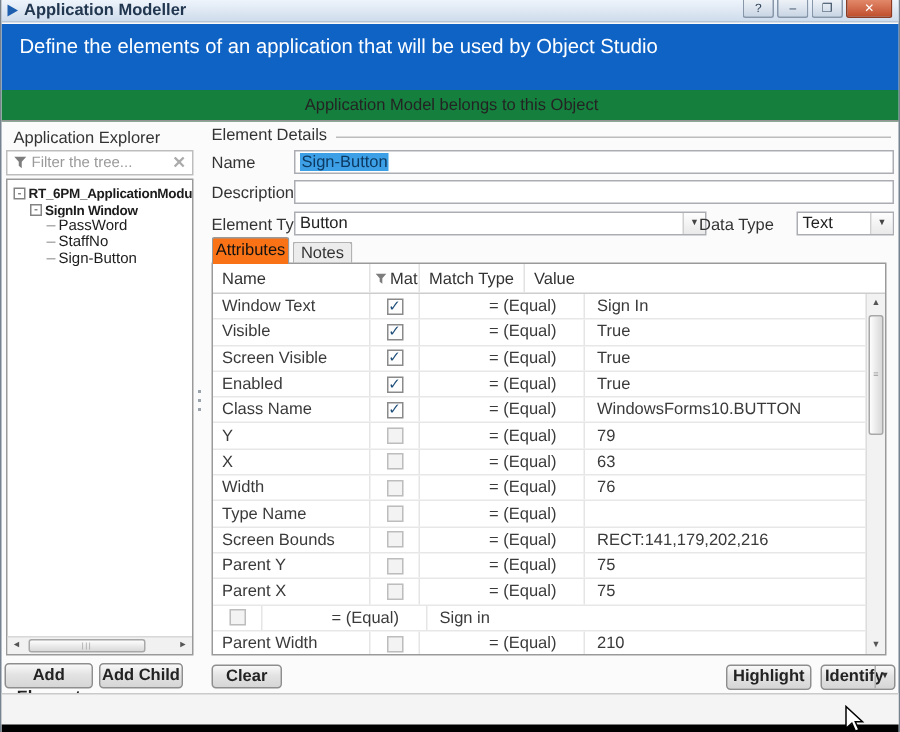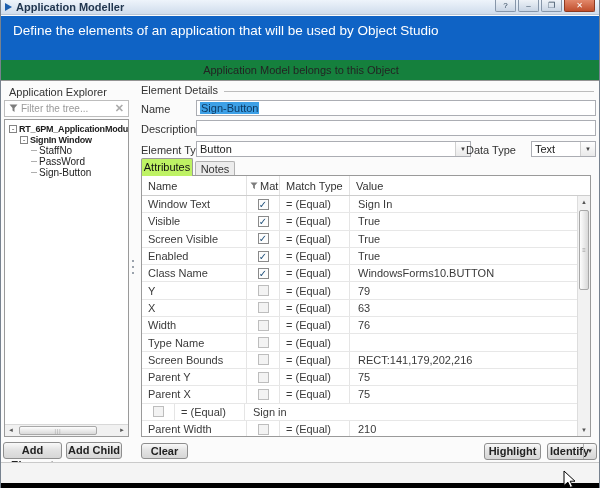--- a/index.html
+++ b/index.html
@@ -67,21 +67,21 @@
   .inp { position:absolute; background:#fff; border:1px solid #abadb3; height:16px; font-size:11px;
          color:#222; display:flex; align-items:center; padding-left:3px; }
   .sel-text { position:absolute; left:3px; top:1px; font-size:11px; color:#222; }
   .sel-arrow { position:absolute; right:0; top:0; bottom:0; width:15px; border-left:1px solid #d0d0d0;
                background:linear-gradient(#fefefe,#e9e9e9); color:#444; font-size:6px; text-align:center;
                line-height:14px; }
   .selected-text { background:#3da0e6; color:#0d3a63; padding:0 1px; }
 
   
   .tab { position:absolute; font-size:11px; text-align:center; }
-  .tab.active { left:140px; top:158px; width:52px; height:18px; background:#bef264;
+  .tab.active { left:140px; top:158px; width:52px; height:18px; background:#f97316;
                 border:1px solid #9a9a9a; border-bottom:none; line-height:17px; z-index:3;
                 border-radius:2px 2px 0 0; color:#111; }
   .tab.idle { left:194px; top:161px; width:40px; height:15px; background:#ececec;
               border:1px solid #b2b2b2; border-bottom:none; line-height:14px; color:#333;
               border-radius:2px 2px 0 0; }
 
   
   .table { position:absolute; left:140px; top:175px; width:450px; height:262px; background:#fff;
            border:1px solid #9a9a9a; z-index:2; }
   .t-head { position:absolute; left:0; top:0; right:0; height:20px; border-bottom:1px solid #cdcdcd;
@@ -89,21 +89,21 @@
   .hc { height:100%; display:flex; align-items:center; border-right:1px solid #e2e2e2;
         padding-left:6px; overflow:hidden; white-space:nowrap; }
   .hc.n { width:105px; } .hc.c { width:33px; padding-left:3px; } .hc.m { width:70px; } .hc.v { flex:1; border-right:none; }
   .t-body { position:absolute; left:0; top:20px; right:13px; bottom:0; overflow:hidden; }
   .t-row { display:flex; height:17.3px; border-bottom:1px solid #e7e7e7; font-size:11px; color:#3a3a3a;
            align-items:center; }
   .td { height:100%; display:flex; align-items:center; border-right:1px solid #e5e5e5; overflow:hidden;
         white-space:nowrap; }
   .td.t-name { width:105px; padding-left:6px; }
   .td.t-cb { width:33px; justify-content:center; }
-  .td.t-match { width:70px; padding-left:6px; }
+  .td.t-match { width:70px; padding-left:6px;margin-left:40px; }
   .td.t-value { flex:1; border-right:none; padding-left:8px; }
   .cb { width:11px; height:11px; border:1px solid #8a8a8a; background:#fdfdfd; font-size:10px;
         line-height:9px; text-align:center; color:#1f4f7a; }
   .cb.off { background:#f3f3f3; border-color:#bdbdbd; }
   .vscroll { position:absolute; top:20px; right:0; bottom:0; width:13px; background:#f2f2f2;
              border-left:1px solid #dddddd; }
   .vs-arrow { position:absolute; left:0; right:0; height:12px; font-size:6px; color:#555;
               text-align:center; line-height:12px; }
   .vs-arrow.up { top:0; } .vs-arrow.down { bottom:0; }
   .vs-thumb { position:absolute; left:1px; right:1px; top:14px; height:80px;
@@ -167,25 +167,25 @@
         <div class="tree-item" style="padding-left: 4px;">
           <span class="expander">-</span>
           <span class="tree-label b">RT_6PM_ApplicationModuler</span>
         </div>
         <div class="tree-item" style="padding-left: 15px;">
           <span class="expander">-</span>
           <span class="tree-label b">SignIn Window</span>
         </div>
         <div class="tree-item" style="padding-left: 26px;">
           <span class="dash"></span>
-          <span class="tree-label">StaffNo</span>
+          <span class="tree-label">PassWord</span>
         </div>
         <div class="tree-item" style="padding-left: 26px;">
           <span class="dash"></span>
-          <span class="tree-label">PassWord</span>
+          <span class="tree-label">StaffNo</span>
         </div>
         <div class="tree-item" style="padding-left: 26px;">
           <span class="dash"></span>
           <span class="tree-label">Sign-Button</span>
         </div>
       </div>
     <div class="hscroll">
       <div class="hs-arrow left">◄</div>
       <div class="hs-thumb">|||</div>
       <div class="hs-arrow right">►</div>

